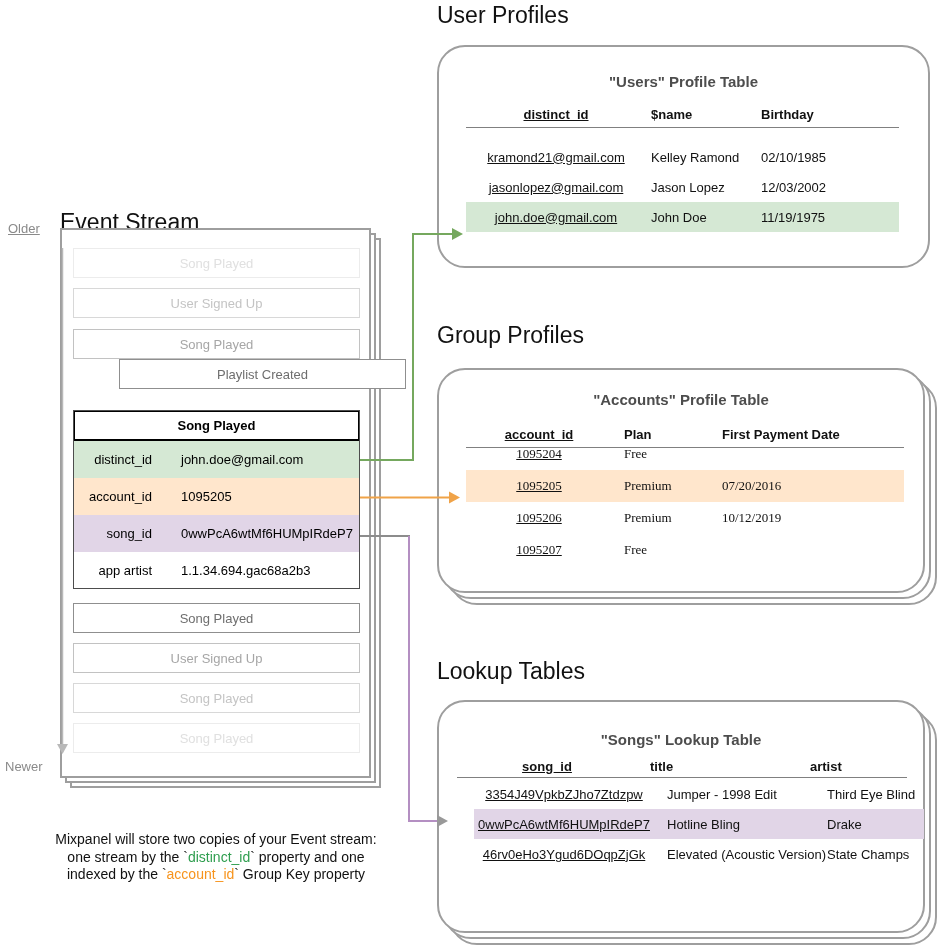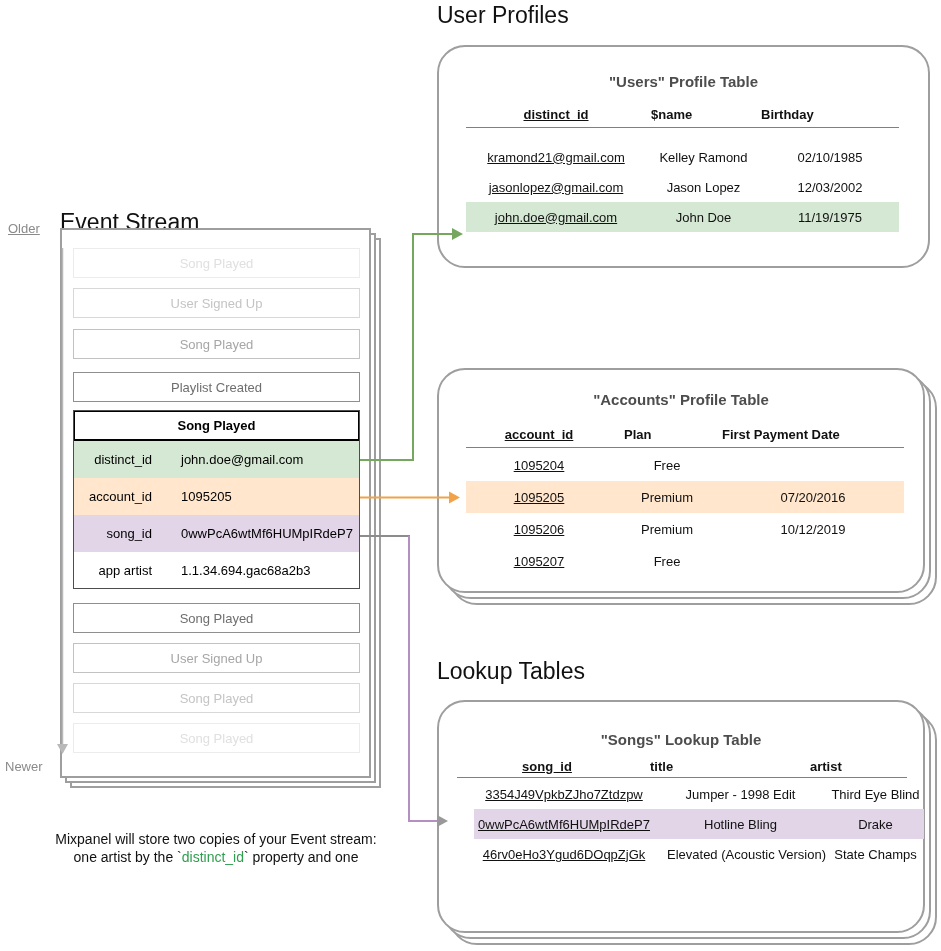--- a/index.html
+++ b/index.html
@@ -47,21 +47,21 @@
   .code-green{color:#2f9e4f;}
   .code-orange{color:#f7941d;}
   
   .thead{display:grid;align-items:center;height:20px;font-size:13px;font-weight:700;color:#111;}
   .trow{display:grid;align-items:center;font-size:13px;color:#111;}
   .rule{border-top:1px solid #808080;height:0;}
   .grid-users{grid-template-columns:180px 105px auto;column-gap:5px;}
   .grid-accounts{grid-template-columns:146px 86px auto;column-gap:12px;}
   .grid-songs{grid-template-columns:180px 147px auto;column-gap:13px;}
   .cell-id{text-align:center;text-decoration:underline;white-space:nowrap;}
-  .cell-left{text-align:center;white-space:nowrap;}
+  .cell-left{text-align:left;white-space:nowrap;}
   .th-id{text-align:center;text-decoration:underline;}
   .users-rows .trow{height:30px;}
   .accounts-rows .trow{height:32px;}
   .songs-rows .trow{height:30px;}
   .hl-green{background:#d5e8d4;}
   .hl-orange{background:#ffe6cc;}
   .hl-purple{background:#e1d5e7;}
   
   .arrows{position:absolute;left:0;top:0;width:941px;height:951px;pointer-events:none;z-index:6;}
 </style>
@@ -75,21 +75,21 @@
   <div class="abs time-label" style="left:8px;top:221px;text-decoration:underline;">Older</div>
   <div class="abs time-label" style="left:5px;top:759px;">Newer</div>
 
   <div class="abs frame" style="left:70px;top:238px;width:311px;height:550px;"></div>
   <div class="abs frame" style="left:65px;top:233px;width:311px;height:550px;"></div>
   <div class="abs frame" style="left:60px;top:228px;width:311px;height:550px;"></div>
 
   <div class="abs ev-row fade1" style="top:248px;">Song Played</div>
   <div class="abs ev-row fade2" style="top:288px;">User Signed Up</div>
   <div class="abs ev-row fade3" style="top:329px;">Song Played</div>
-  <div class="abs ev-row fade4" style="top:372px;">Playlist Created</div>
+  <div class="abs ev-row fade4" style="top:359px;margin-left:46px;">Playlist Created</div>
 
   <div class="abs card-header" style="top:410px;">Song Played</div>
 
   <div class="abs card-row bg-green" style="top:441px;">
     <span class="k">distinct_id</span>
     <span class="v">john.doe@gmail.com</span>
   </div>
   <div class="abs card-row bg-orange" style="top:478px;">
     <span class="k">account_id</span>
     <span class="v">1095205</span>
@@ -104,21 +104,22 @@
   </div>
   <div class="abs card-outline"></div>
 
   <div class="abs ev-row fade4" style="top:603px;">Song Played</div>
   <div class="abs ev-row fade3" style="top:643px;">User Signed Up</div>
   <div class="abs ev-row fade2" style="top:683px;">Song Played</div>
   <div class="abs ev-row fade1" style="top:723px;">Song Played</div>
 
   <div class="abs caption">
     <div>Mixpanel will store two copies of your Event stream:</div>
-    <div><span>one artist by the `</span><span class="code-green">distinct_id</span><span>` property and one</span></div>
+    <div><span>one stream by the `</span><span class="code-green">distinct_id</span><span>` property and one</span></div>
+    <div><span>indexed by the `</span><span class="code-orange">account_id</span><span>` Group Key property</span></div>
   </div>
 
   <div class="abs section-title" style="left:437px;top:2px;width:493px;">User Profiles</div>
   <div class="abs frame round" style="left:437px;top:45px;width:493px;height:223px;"></div>
   <div class="abs table-title" style="left:437px;top:73px;width:493px;">"Users" Profile Table</div>
 
   <div class="abs thead grid-users" style="left:466px;top:104px;width:433px;">
     <span class="th-id">distinct_id</span>
     <span>$name</span>
     <span>Birthday</span>
@@ -136,33 +137,34 @@
       <span class="cell-left">Jason Lopez</span>
       <span class="cell-left">12/03/2002</span>
     </div>
     <div class="trow grid-users hl-green">
       <span class="cell-id">john.doe@gmail.com</span>
       <span class="cell-left">John Doe</span>
       <span class="cell-left">11/19/1975</span>
     </div>
   </div>
 
+  <div class="abs section-title" style="left:437px;top:322px;width:488px;">Group Profiles</div>
   <div class="abs frame round" style="left:449px;top:380px;width:488px;height:225px;"></div>
   <div class="abs frame round" style="left:443px;top:374px;width:488px;height:225px;"></div>
   <div class="abs frame round" style="left:437px;top:368px;width:488px;height:225px;"></div>
   <div class="abs table-title" style="left:437px;top:391px;width:488px;">"Accounts" Profile Table</div>
 
   <div class="abs thead grid-accounts" style="left:466px;top:424px;width:438px;">
     <span class="th-id">account_id</span>
     <span>Plan</span>
     <span>First Payment Date</span>
   </div>
   <div class="abs rule" style="left:466px;top:447px;width:438px;"></div>
 
-  <div class="abs accounts-rows" style="left:466px;top:449px;width:438px;">
+  <div class="abs accounts-rows" style="left:466px;top:438px;width:438px;font-family:Liberation Serif, serif;">
     <div class="trow grid-accounts">
       <span class="cell-id">1095204</span>
       <span class="cell-left">Free</span>
       <span class="cell-left"></span>
     </div>
     <div class="trow grid-accounts hl-orange">
       <span class="cell-id">1095205</span>
       <span class="cell-left">Premium</span>
       <span class="cell-left">07/20/2016</span>
     </div>

